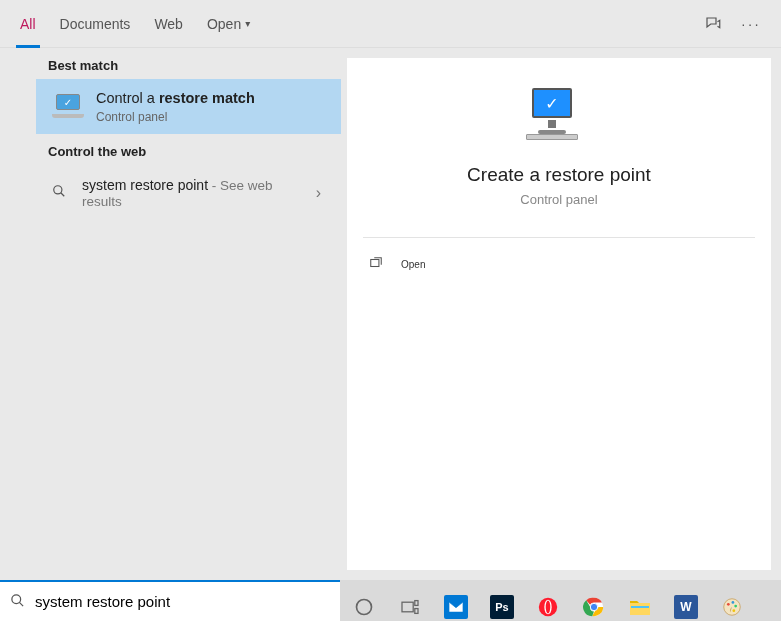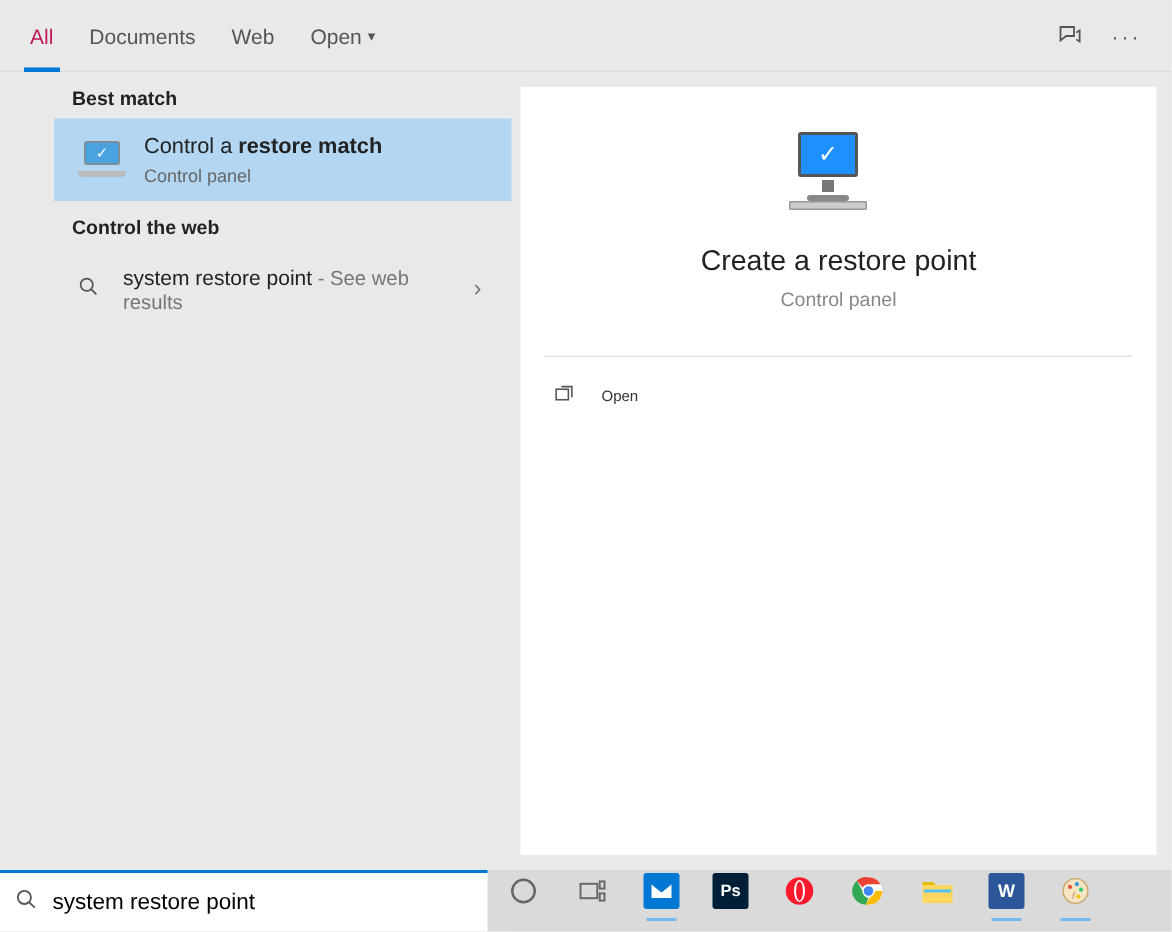--- a/index.html
+++ b/index.html
@@ -42,21 +42,21 @@
     .hero-title { font-size: 19px; color: #222; margin-top: 4px; }
     .hero-sub { font-size: 13px; color: #888; margin-top: 6px; }
     .divider { height: 1px; background: #e3e3e3; margin: 10px 16px 4px; }
     .action-row { display: flex; align-items: center; padding: 14px 22px; cursor: pointer; font-size: 10px; color: #333; }
     .action-row .action-icon { width: 18px; margin-right: 14px; color: #555; }
     
     .search-bar { position: absolute; bottom: 0; left: 0; width: 340px; height: 41px; background: #fff; border-top: 2px solid #0078d4; display: flex; align-items: center; padding: 0 10px; }
     .search-bar .glass { margin-right: 10px; color: #555; font-size: 15px; }
     .search-input { border: none; outline: none; font-size: 15px; flex: 1; background: transparent; }
     
-    .taskbar { position: absolute; bottom: 0; left: 325px; right: 0; height: 41px; background: #dadada; display: flex; align-items: flex-start; padding: 0 10px; gap: 18px; }
+    .taskbar { position: absolute; bottom: 0; left: 340px; right: 0; height: 41px; background: #dadada; display: flex; align-items: flex-end; padding: 0 10px; gap: 18px; }
     .task-icon { width: 28px; height: 28px; display: flex; align-items: center; justify-content: center; cursor: pointer; position: relative; }
     .task-icon.active::after { content:""; position:absolute; bottom:-6px; left:4px; right:4px; height:2px; background:#76b9ed; }
     
     .laptop-icon { position: relative; width: 32px; height: 24px; }
     .laptop-screen { position: absolute; top: 0; left: 4px; width: 24px; height: 16px; background: #4aa3df; border: 1px solid #888; border-radius: 2px; display:flex; align-items:center; justify-content:center; color:#fff; font-size:10px; }
     .laptop-base { position: absolute; bottom: 0; left: 0; width: 32px; height: 4px; background: #bbb; border-radius: 0 0 3px 3px; }
     
     .monitor-icon { position: relative; width: 56px; height: 52px; }
     .monitor-screen { position: absolute; top: 0; left: 8px; width: 40px; height: 30px; background: #1e90ff; border: 2px solid #555; border-radius: 2px; display:flex; align-items:center; justify-content:center; color:#fff; font-size:16px; }
     .monitor-stand { position: absolute; top: 32px; left: 24px; width: 8px; height: 8px; background: #777; }

